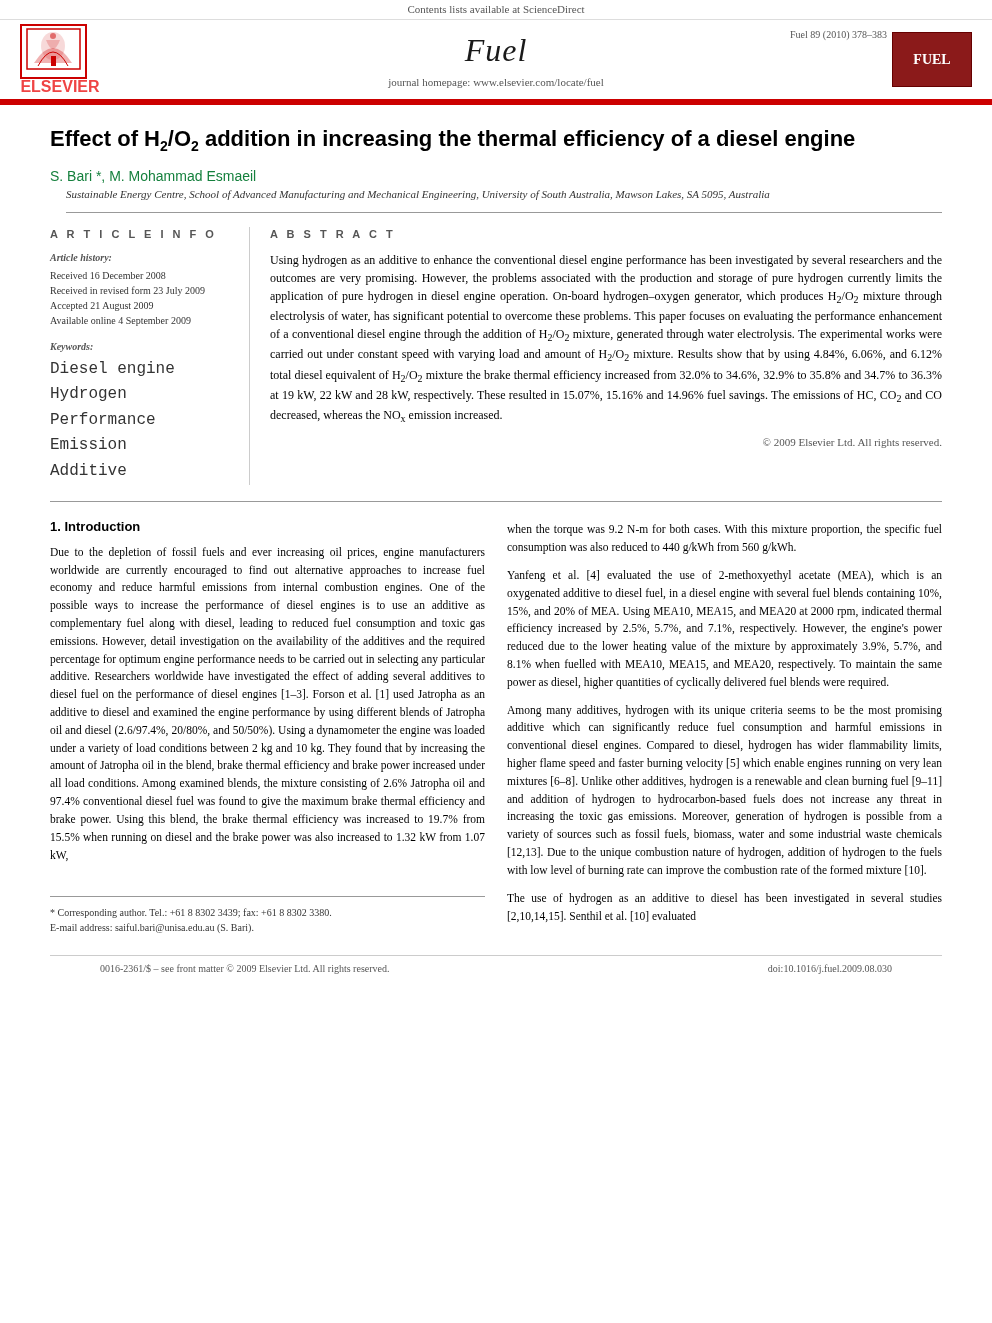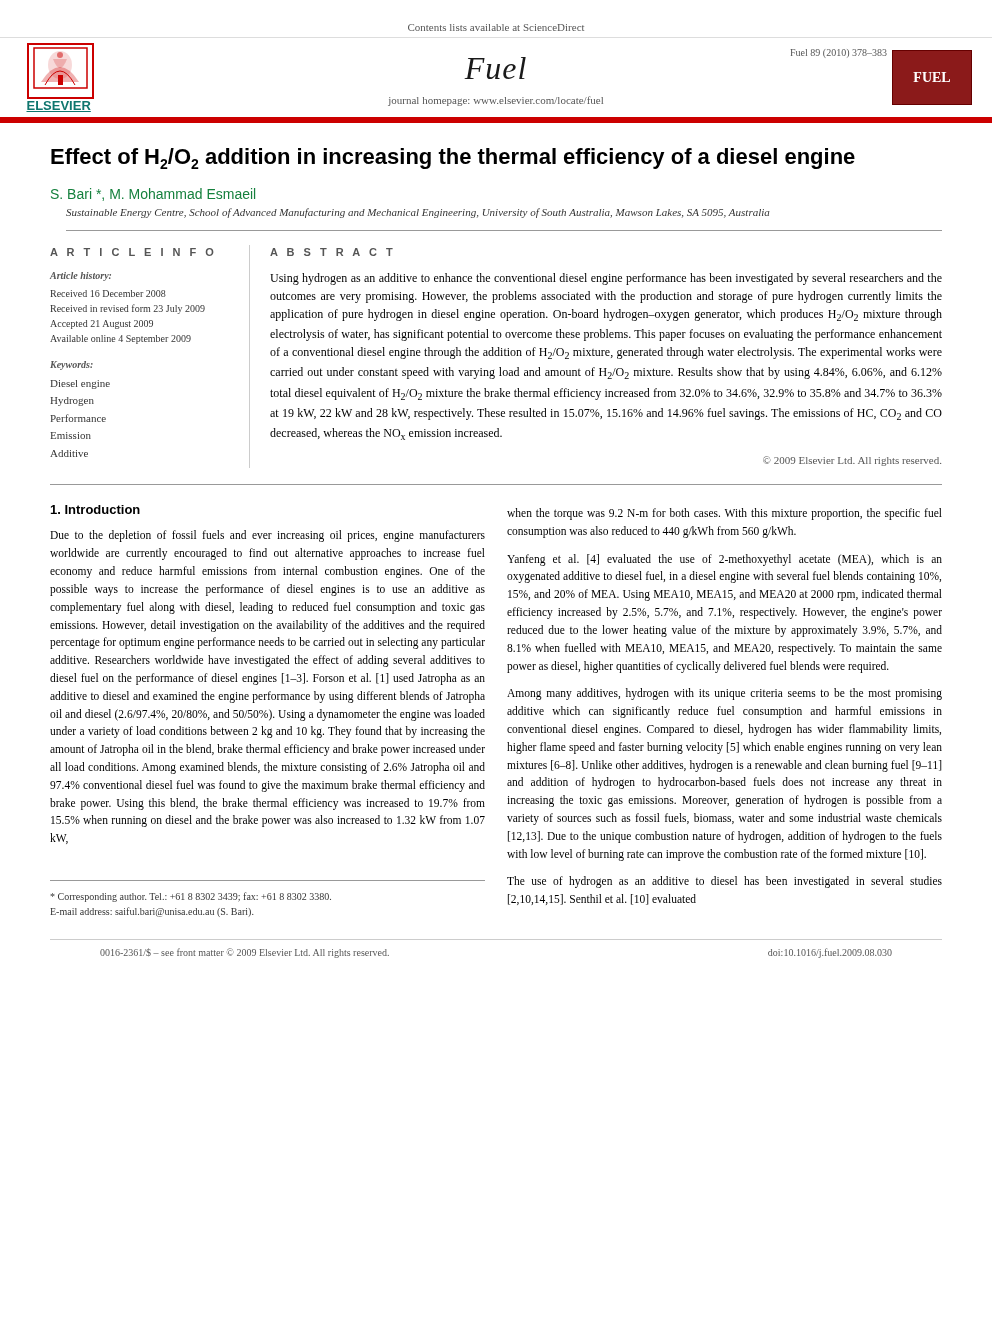--- a/index.html
+++ b/index.html
@@ -16,21 +16,21 @@
     
     .journal-header {
       border-bottom: 2px solid #c00;
       padding: 0;
       position: relative;
       background: #fff;
     }
     .journal-top-bar {
       background: #fff;
       text-align: center;
-      padding: 20px 0 2px 0;
+      padding: 2px 0 2px 0;
       font-size: 11px;
       color: #555;
       border-bottom: 1px solid #ddd;
     }
 
     .journal-banner {
       display: flex;
       align-items: center;
       padding: 8px 20px;
       position: relative;
@@ -167,23 +167,24 @@
       margin-bottom: 3px;
     }
     .info-date {
       font-size: 10px;
       color: #333;
       line-height: 1.5;
     }
 
     .keywords-block { margin-top: 10px; }
     .keyword-item {
-      font-size: 11px;
+      font-size: 16px;
       color: #333;
       line-height: 1.6;
+      font-family: Liberation Mono, monospace;
     }
 
     
     .abstract-text {
       font-size: 12px;
       line-height: 1.5;
       color: #000;
       text-align: justify;
     }
 
@@ -242,26 +243,25 @@
       padding: 6px 50px;
       display: flex;
       justify-content: space-between;
       font-size: 10px;
       color: #555;
       border-top: 1px solid #ccc;
     }
 
     
     .elsevier-text {
-      font-size: 13px;
-      font-weight: bold;
-      color: #0f766e;
+      font-size: 16px;
+      font-weight: bold;
+      color: #ef4444;
       font-family: Arial, sans-serif;
       line-height: 1;
-      text-decoration: underline;
     }
 
     
     .elsevier-logo-box {
       border: 2px solid #c00;
       padding: 2px 4px;
       display: inline-block;
     }
   </style>
 </head>

